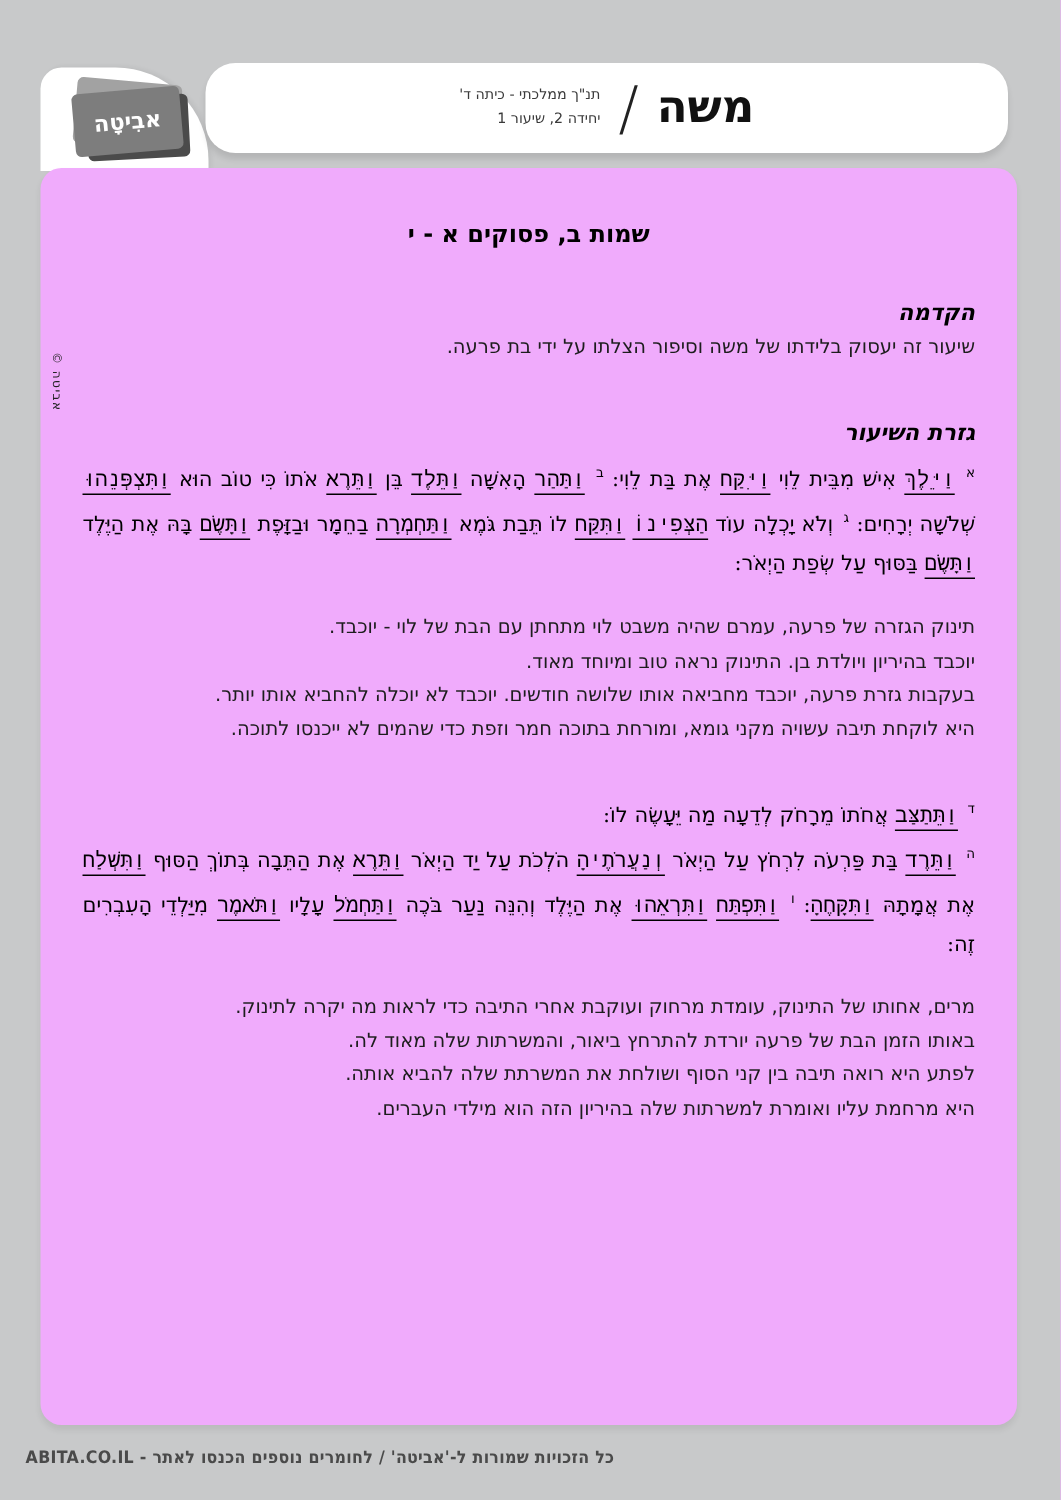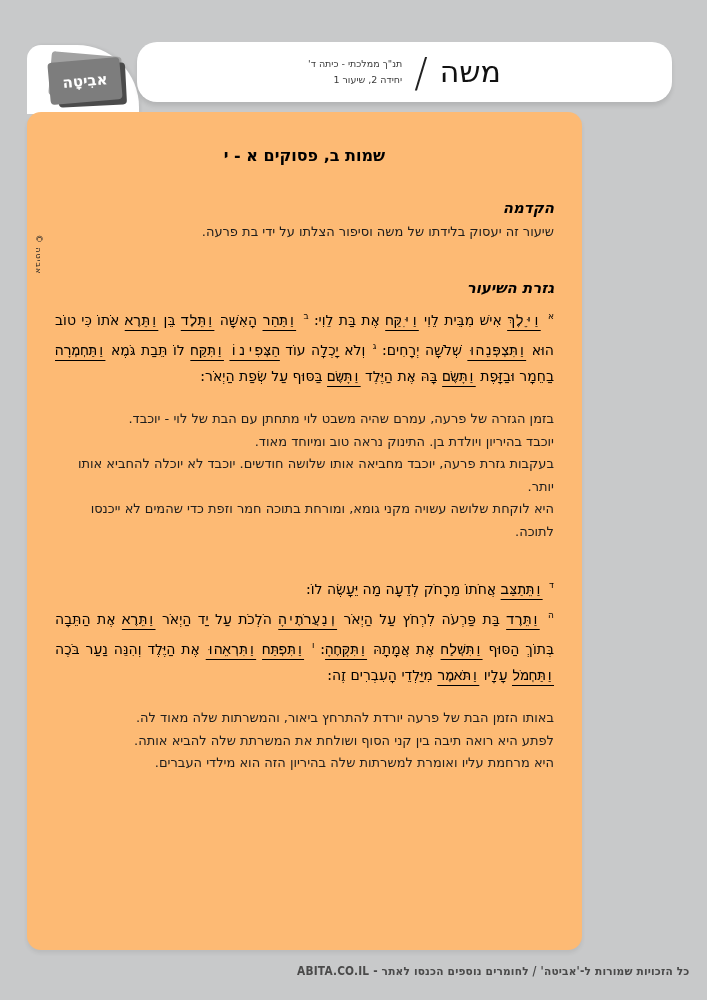--- a/index.html
+++ b/index.html
@@ -14,30 +14,30 @@
     position:absolute;left:27px;top:45px;width:112px;height:69px;
     background:#fff;border-radius:14px 62px 0 0;
     box-shadow:2px -1px 3px rgba(0,0,0,0.05);
   }
   .header-card{
     position:absolute;left:137px;top:42px;width:535px;height:60px;
     background:#fff;border-radius:20px;
     box-shadow:0 4px 4px rgba(0,0,0,0.10);
   }
   .main-card{
-    position:absolute;left:27px;top:112px;width:555px;height:838px;
-    background:#fdba74;border-radius:14px;
+    position:absolute;left:27px;top:112px;width:651px;height:838px;
+    background:#f0abfc;border-radius:14px;
     box-shadow:0 3px 4px rgba(0,0,0,0.07);
   }
   
   .header-inner{
     height:100%;display:flex;align-items:center;justify-content:center;
     direction:rtl;gap:12px;
   }
-  .app-title{font-size:30px;font-weight:normal;color:#111;line-height:1;}
+  .app-title{font-size:30px;font-weight:bold;color:#111;line-height:1;}
   .slash{font-size:40px;font-weight:300;color:#222;line-height:1;margin-top:2px;}
   .subtitle{text-align:right;font-size:9.5px;color:#3a3a3a;line-height:1.7;}
   
   .logo{position:absolute;left:46px;top:54px;width:84px;height:56px;}
   .logo .card{position:absolute;border-radius:4px;}
   .logo-mid{left:4px;top:0;width:70px;height:44px;background:#a2a2a2;transform:rotate(5deg);}
   .logo-back{left:12px;top:10px;width:68px;height:42px;background:#4b4b4b;transform:rotate(-3deg);}
   .logo-front{
     left:3px;top:6px;width:72px;height:42px;background:#7d7d7d;transform:rotate(-5deg);
     display:flex;align-items:center;justify-content:center;
@@ -67,21 +67,21 @@
     text-decoration:underline;
     text-underline-offset:5px;
     text-decoration-thickness:1px;
     text-decoration-skip-ink:none;
     font-family:Liberation Mono, monospace;
   }
   .expl{font-size:13px;line-height:22.5px;margin:0 0 30px;}
   .expl .expl-line{text-align:right;}
   
   .footer{
-    position:absolute;left:0;right:0;top:960px;text-align:right;
+    position:absolute;left:0;right:0;top:960px;text-align:left;
   }
   .footer span{
     display:inline-block;transform:scaleX(0.92);
     font-weight:bold;font-size:11.5px;color:#4a4a4a;letter-spacing:0.2px;
   }
 </style>
 </head>
 <body>
 
 <div class="tab"></div>
@@ -108,29 +108,30 @@
     <div class="main-title">שמות ב, פסוקים א - י</div>
 
     <div class="sec-heading">הקדמה</div>
     <div class="intro-body">שיעור זה יעסוק בלידתו של משה וסיפור הצלתו על ידי בת פרעה.</div>
 
     <div class="sec-heading">גזרת השיעור</div>
 
     <div class="verses"><span class="vnum">א</span> <span class="u">וַיֵּלֶךְ</span><span> אִישׁ מִבֵּית לֵוִי </span><span class="u">וַיִּקַּח</span><span> אֶת בַּת לֵוִי:</span> <span class="vnum">ב</span> <span class="u">וַתַּהַר</span><span> הָאִשָּׁה </span><span class="u">וַתֵּלֶד</span><span> בֵּן </span><span class="u">וַתֵּרֶא</span><span> אֹתוֹ כִּי טוֹב הוּא </span><span class="u">וַתִּצְפְּנֵהוּ</span><span> שְׁלֹשָׁה יְרָחִים:</span> <span class="vnum">ג</span> <span>וְלֹא יָכְלָה עוֹד </span><span class="u">הַצְּפִינוֹ</span><span> </span><span class="u">וַתִּקַּח</span><span> לוֹ תֵּבַת גֹּמֶא </span><span class="u">וַתַּחְמְרָה</span><span> בַחֵמָר וּבַזָּפֶת </span><span class="u">וַתָּשֶׂם</span><span> בָּהּ אֶת הַיֶּלֶד </span><span class="u">וַתָּשֶׂם</span><span> בַּסּוּף עַל שְׂפַת הַיְאֹר:</span> </div>
 
     <div class="expl">
-        <div class="expl-line">בזמן הגזרה של פרעה, עמרם שהיה משבט לוי מתחתן עם הבת של לוי - יוכבד.</div>
+        <div class="expl-line">תינוק הגזרה של פרעה, עמרם שהיה משבט לוי מתחתן עם הבת של לוי - יוכבד.</div>
         <div class="expl-line">יוכבד בהיריון ויולדת בן. התינוק נראה טוב ומיוחד מאוד.</div>
         <div class="expl-line">בעקבות גזרת פרעה, יוכבד מחביאה אותו שלושה חודשים. יוכבד לא יוכלה להחביא אותו יותר.</div>
-        <div class="expl-line">היא לוקחת שלושה עשויה מקני גומא, ומורחת בתוכה חמר וזפת כדי שהמים לא ייכנסו לתוכה.</div>
+        <div class="expl-line">היא לוקחת תיבה עשויה מקני גומא, ומורחת בתוכה חמר וזפת כדי שהמים לא ייכנסו לתוכה.</div>
       </div>
 
     <div class="verses"><span class="vnum">ד</span> <span class="u">וַתֵּתַצַּב</span><span> אֲחֹתוֹ מֵרָחֹק לְדֵעָה מַה יֵּעָשֶׂה לוֹ:</span><br><span class="vnum">ה</span> <span class="u">וַתֵּרֶד</span><span> בַּת פַּרְעֹה לִרְחֹץ עַל הַיְאֹר </span><span class="u">וְנַעֲרֹתֶיהָ</span><span> הֹלְכֹת עַל יַד הַיְאֹר </span><span class="u">וַתֵּרֶא</span><span> אֶת הַתֵּבָה בְּתוֹךְ הַסּוּף </span><span class="u">וַתִּשְׁלַח</span><span> אֶת אֲמָתָהּ </span><span class="u">וַתִּקָּחֶהָ</span><span>:</span> <span class="vnum">ו</span> <span class="u">וַתִּפְתַּח</span><span> </span><span class="u">וַתִּרְאֵהוּ</span><span> אֶת הַיֶּלֶד וְהִנֵּה נַעַר בֹּכֶה </span><span class="u">וַתַּחְמֹל</span><span> עָלָיו </span><span class="u">וַתֹּאמֶר</span><span> מִיַּלְדֵי הָעִבְרִים זֶה:</span> </div>
 
     <div class="expl">
+        <div class="expl-line">מרים, אחותו של התינוק, עומדת מרחוק ועוקבת אחרי התיבה כדי לראות מה יקרה לתינוק.</div>
         <div class="expl-line">באותו הזמן הבת של פרעה יורדת להתרחץ ביאור, והמשרתות שלה מאוד לה.</div>
         <div class="expl-line">לפתע היא רואה תיבה בין קני הסוף ושולחת את המשרתת שלה להביא אותה.</div>
         <div class="expl-line">היא מרחמת עליו ואומרת למשרתות שלה בהיריון הזה הוא מילדי העברים.</div>
       </div>
   </div>
 </div>
 
 <div class="side-copy">אביטה ©</div>
 
 <div class="footer">

